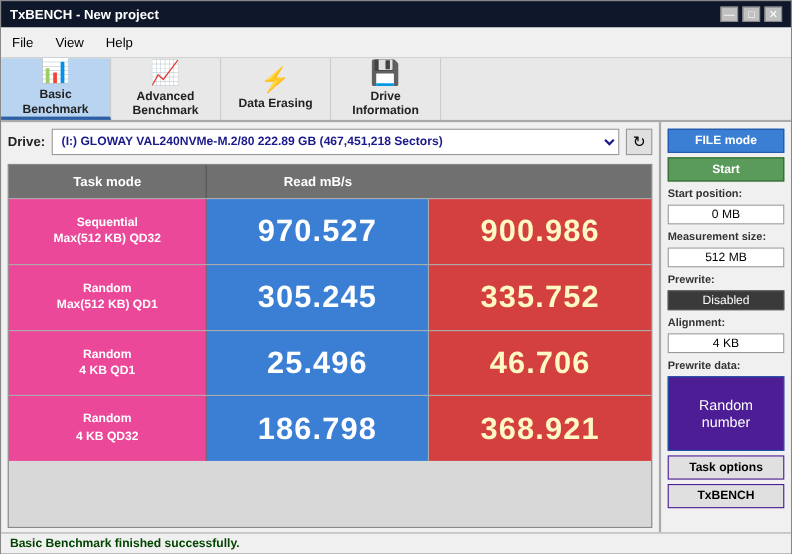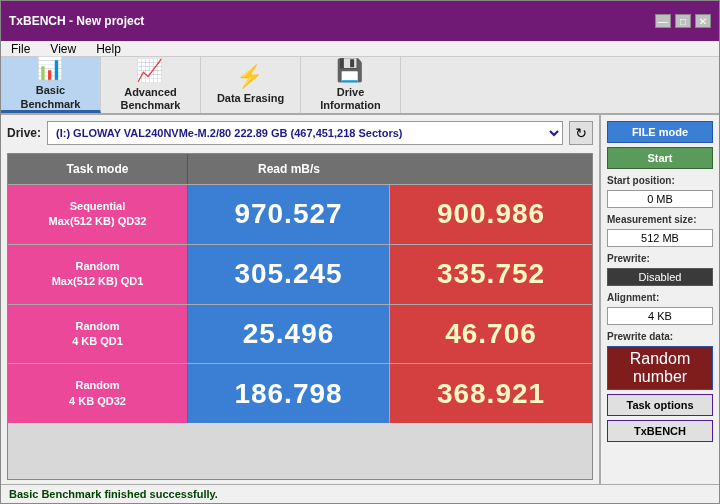--- a/index.html
+++ b/index.html
@@ -1,26 +1,26 @@
 <!DOCTYPE html>
 <html><head>
   <meta charset="utf-8">
   <style>
     * { margin: 0; padding: 0; box-sizing: border-box; }
     body { width: 720px; height: 504px; background: #c0c0c0; font-family: 'Segoe UI', Tahoma, sans-serif; font-size: 12px; overflow: hidden; position: relative; }
 
     
     .window { width: 720px; height: 504px; background: #f0f0f0; border: 1px solid #888; display: flex; flex-direction: column; }
 
-    .title-bar { background: #701a75; color: white; padding: 4px 8px; display: flex; justify-content: space-between; align-items: center; height: 40px; flex-shrink: 0; }
+    .title-bar { background: #0f172a; color: white; padding: 4px 8px; display: flex; justify-content: space-between; align-items: center; height: 24px; flex-shrink: 0; }
     .title-bar-text { font-size: 12px; font-weight: bold; }
     .title-bar-controls { display: flex; gap: 4px; }
     .title-bar-btn { width: 16px; height: 14px; background: #c0c0c0; border: 1px solid #888; font-size: 10px; display: flex; align-items: center; justify-content: center; cursor: pointer; }
 
-    .menu-bar { background: #f0f0f0; border-bottom: 1px solid #ccc; padding: 2px 4px; display: flex; gap: 8px; height: 16px; align-items: center; flex-shrink: 0; }
+    .menu-bar { background: #f0f0f0; border-bottom: 1px solid #ccc; padding: 2px 4px; display: flex; gap: 8px; height: 28px; align-items: center; flex-shrink: 0; }
     .menu-item { padding: 2px 6px; font-size: 12px; cursor: pointer; }
 
     
     .toolbar { background: #e8e8e8; border-bottom: 2px solid #aaa; display: flex; height: 58px; flex-shrink: 0; }
     .toolbar-btn { display: flex; flex-direction: column; align-items: center; justify-content: center; padding: 4px 12px; border: none; background: transparent; cursor: pointer; border-right: 1px solid #ccc; min-width: 100px; gap: 2px; }
     .toolbar-btn.active { background: #b8d4f0; border-bottom: 3px solid #2c5fa3; }
     .toolbar-btn-icon { font-size: 22px; color: #444; }
     .toolbar-btn-label { font-size: 11px; font-weight: bold; color: #222; text-align: center; line-height: 1.2; }
 
     
@@ -48,21 +48,21 @@
     .status-bar { background: #f0f0f0; border-top: 1px solid #aaa; padding: 3px 8px; font-size: 11px; color: #004400; font-weight: bold; flex-shrink: 0; }
 
     
     .right-panel { width: 120px; background: #f0f0f0; border-left: 2px solid #aaa; padding: 6px; display: flex; flex-direction: column; gap: 4px; flex-shrink: 0; }
     .right-btn { width: 100%; padding: 4px 2px; font-size: 11px; font-weight: bold; background: #e0e0e0; border: 1px solid #4c1d95; cursor: pointer; text-align: center; }
     .right-btn.blue { background: #3a7fd4; color: white; border-color: #2255aa; }
     .right-btn.green { background: #5a9a5a; color: white; border-color: #336633; }
     .right-label { font-size: 10px; color: #333; font-weight: bold; margin-top: 2px; }
     .right-value { font-size: 11px; background: white; border: 1px solid #999; padding: 2px 4px; text-align: center; width: 100%; }
     .right-value-dark { font-size: 11px; background: #3a3a3a; color: white; border: 1px solid #555; padding: 2px 4px; text-align: center; width: 100%; }
-    .right-value-blue { font-size: 16px; background: #7f1d1d; color: white; border: 1px solid #2255aa; padding: 3px 4px; text-align: center; width: 100%; }
+    .right-value-blue { font-size: 13px; background: #4c1d95; color: white; border: 1px solid #2255aa; padding: 18px 4px; text-align: center; width: 100%; }
   </style>
 </head>
 <body>
 
 <div class="window">
 
   <div class="title-bar">
     <span class="title-bar-text">TxBENCH - New project</span>
     <div class="title-bar-controls">
       <div class="title-bar-btn">—</div>

